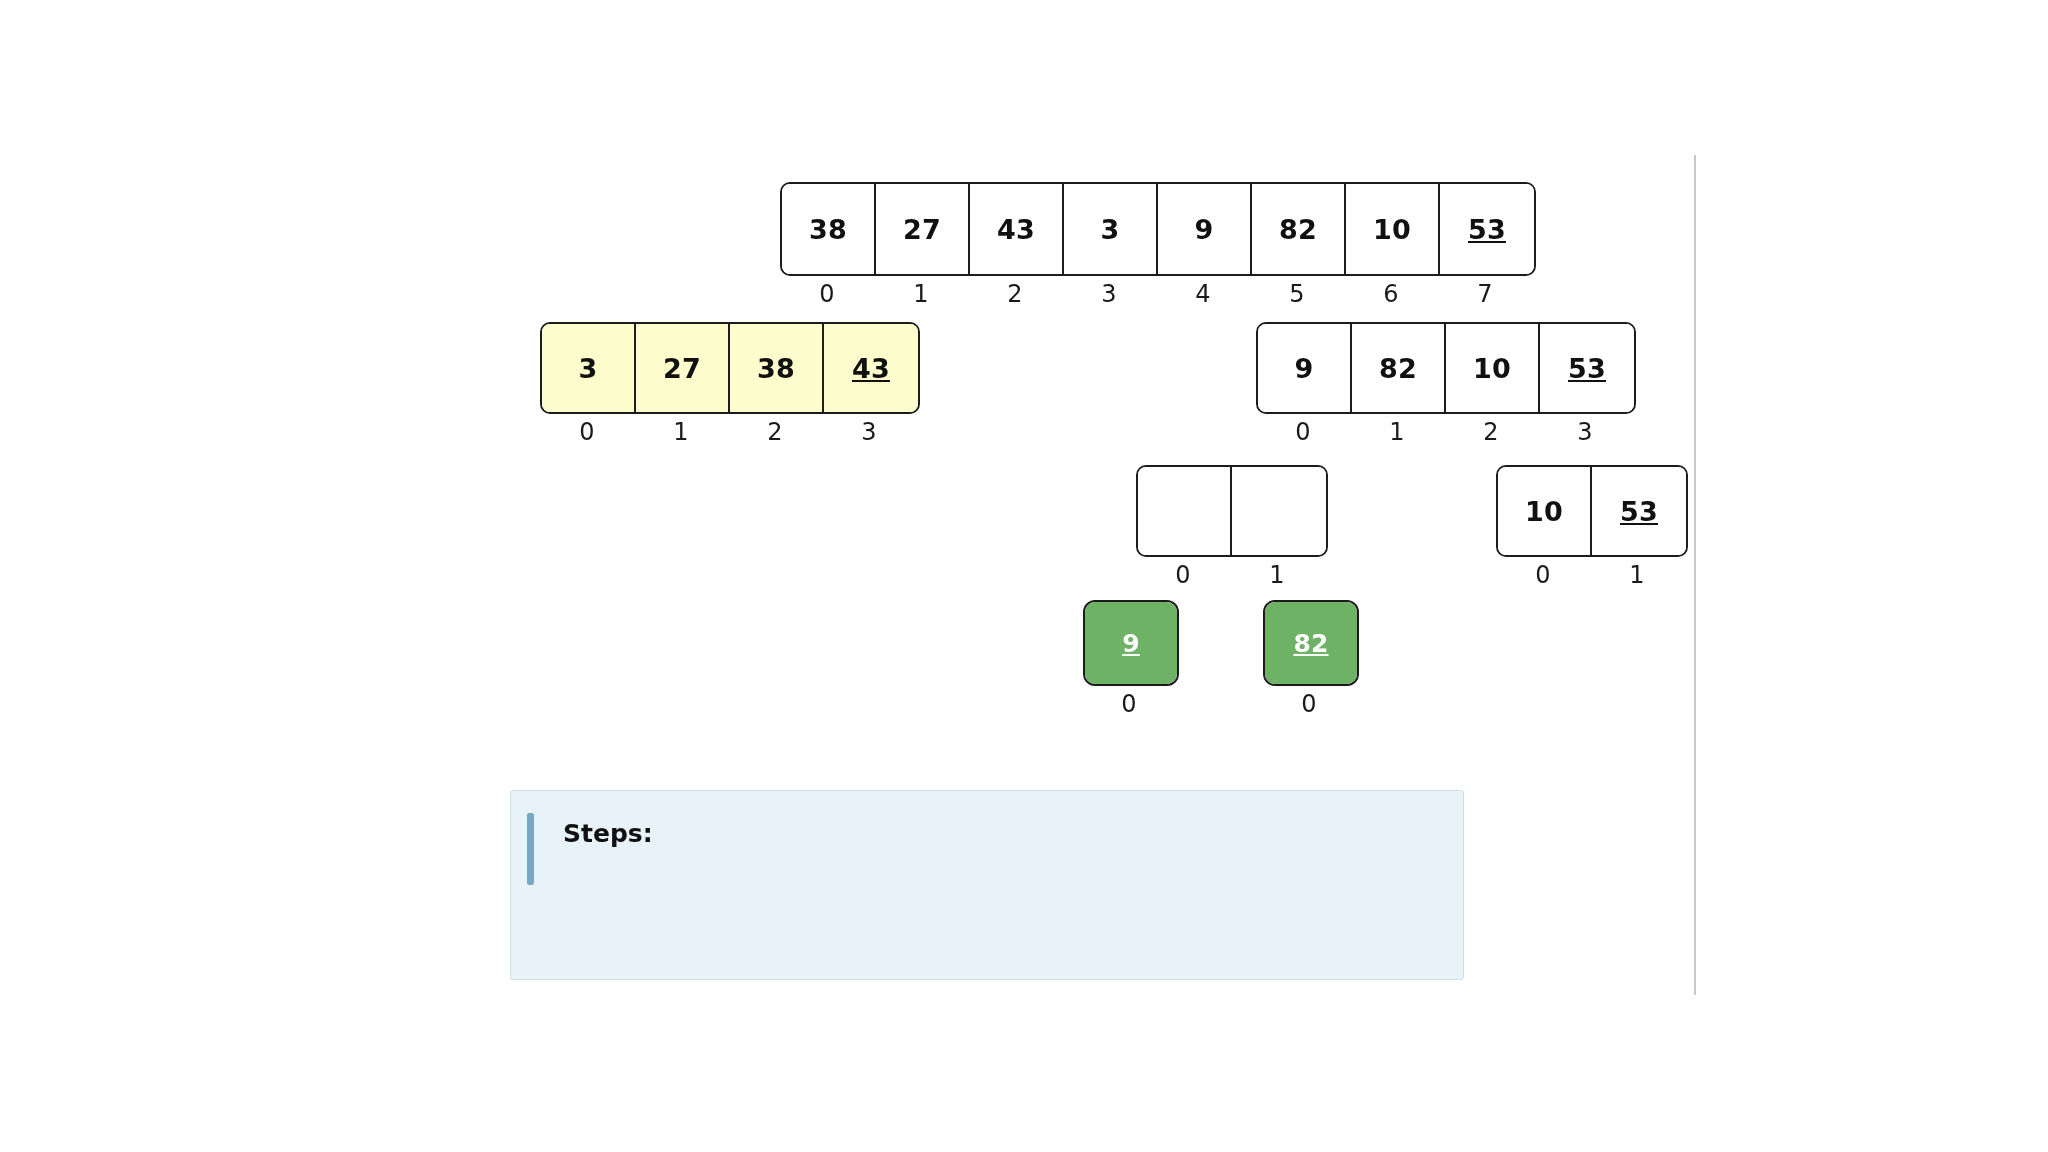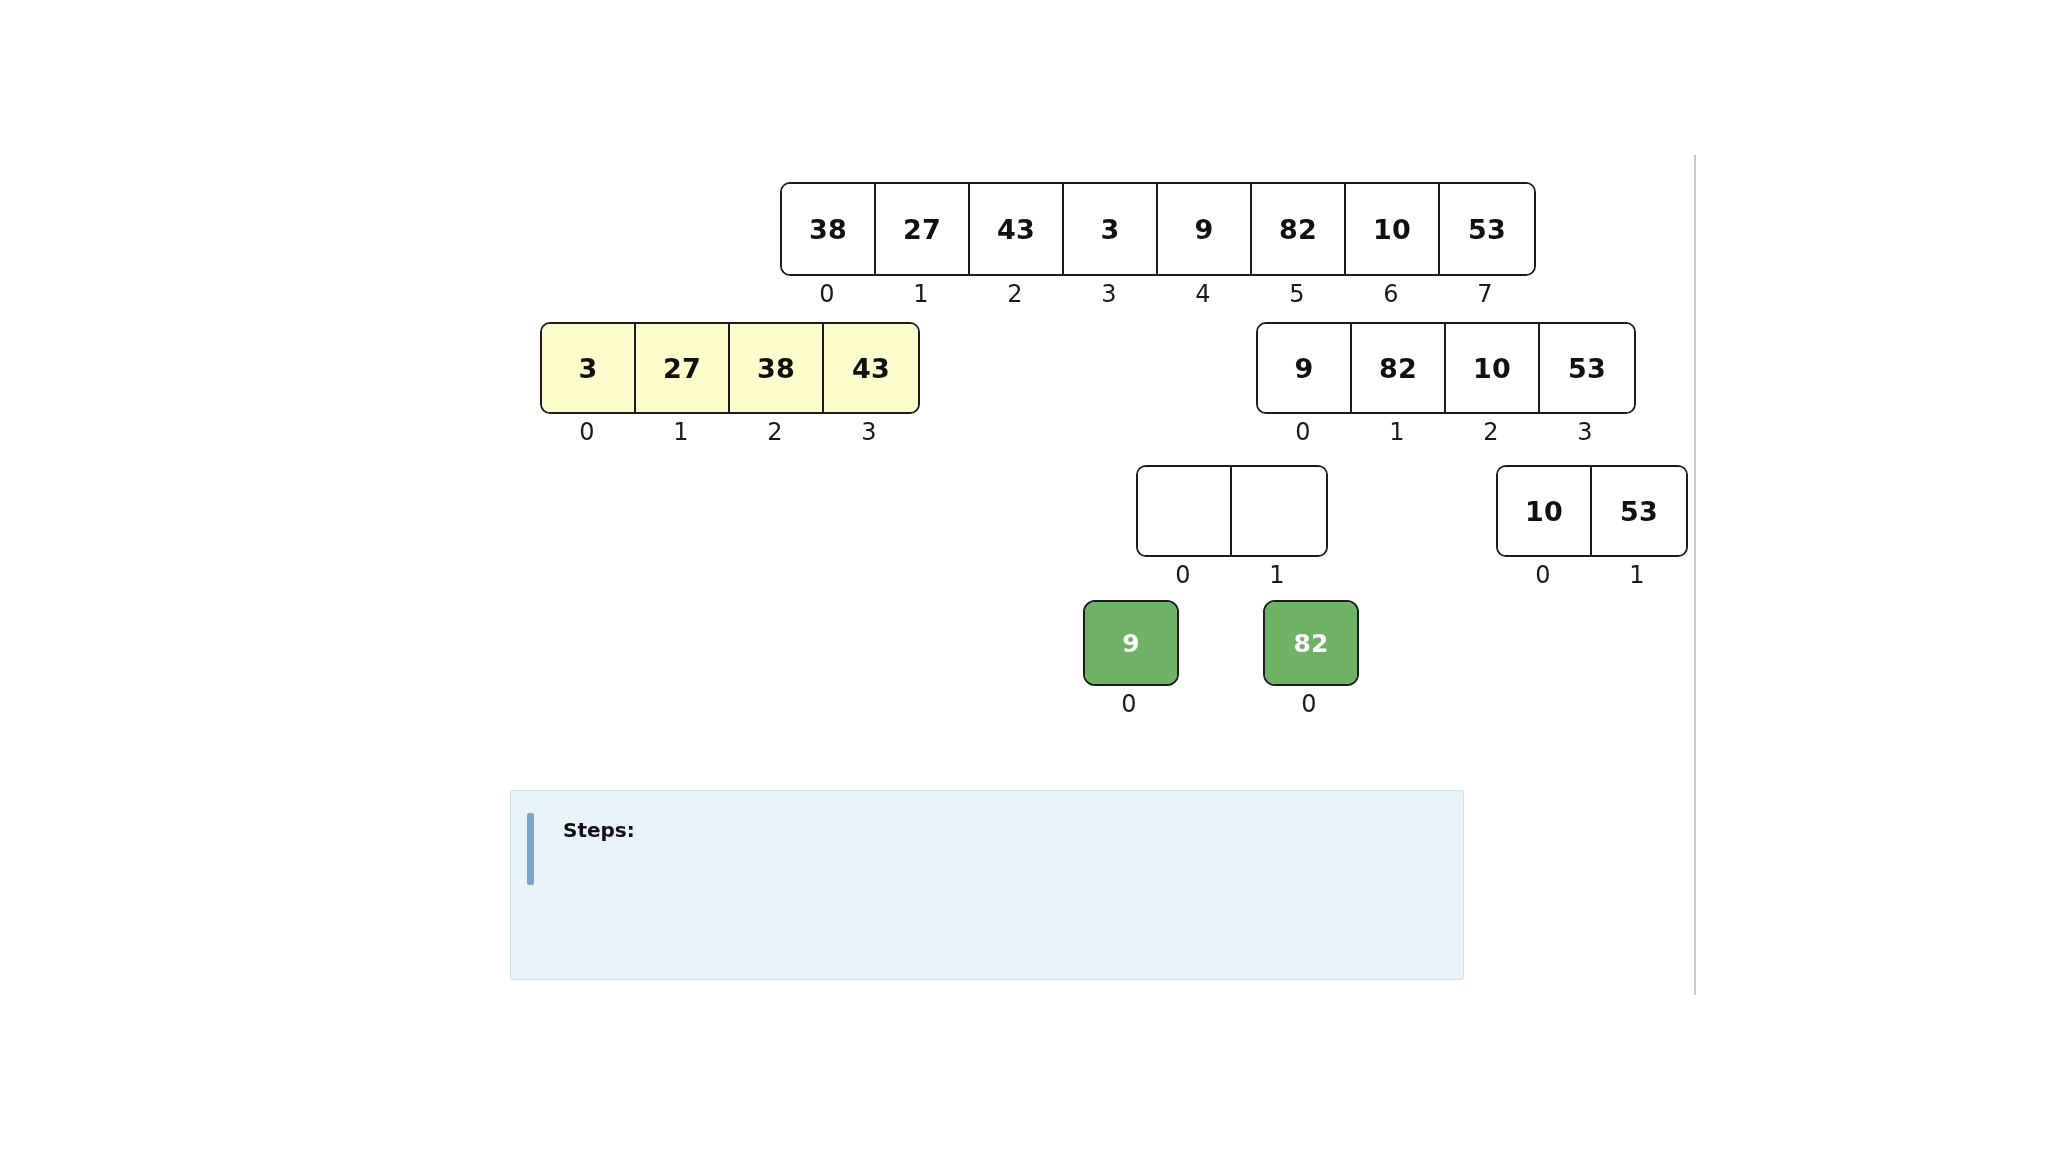--- a/index.html
+++ b/index.html
@@ -50,20 +50,21 @@
     box-sizing: border-box;
     display: flex;
     align-items: center;
     justify-content: center;
     border-right: 2px solid #1c1c1c;
     font-weight: bold;
     letter-spacing: 0.2px;
   }
   .cell:last-child {
     border-right: none;
+    text-decoration: underline;
   }
   .index-row {
     display: flex;
     margin-top: 4px;
   }
   .index-label {
     box-sizing: border-box;
     text-align: center;
     color: #1a1a1a;
     font-weight: normal;
@@ -91,21 +92,21 @@
     position: absolute;
     left: 16px;
     top: 22px;
     width: 7px;
     height: 72px;
     background: #7ba7c7;
     border-radius: 2px;
   }
   .steps-title {
     font-weight: bold;
-    font-size: 20px;
+    font-size: 25px;
     line-height: 1.35;
     color: #111111;
     margin: 0 0 16px 18px;
   }
   .steps-body {
     font-size: 25px;
     line-height: 1.35;
     color: #1c1c1c;
     margin: 0 0 0 18px;
     font-weight: normal;

